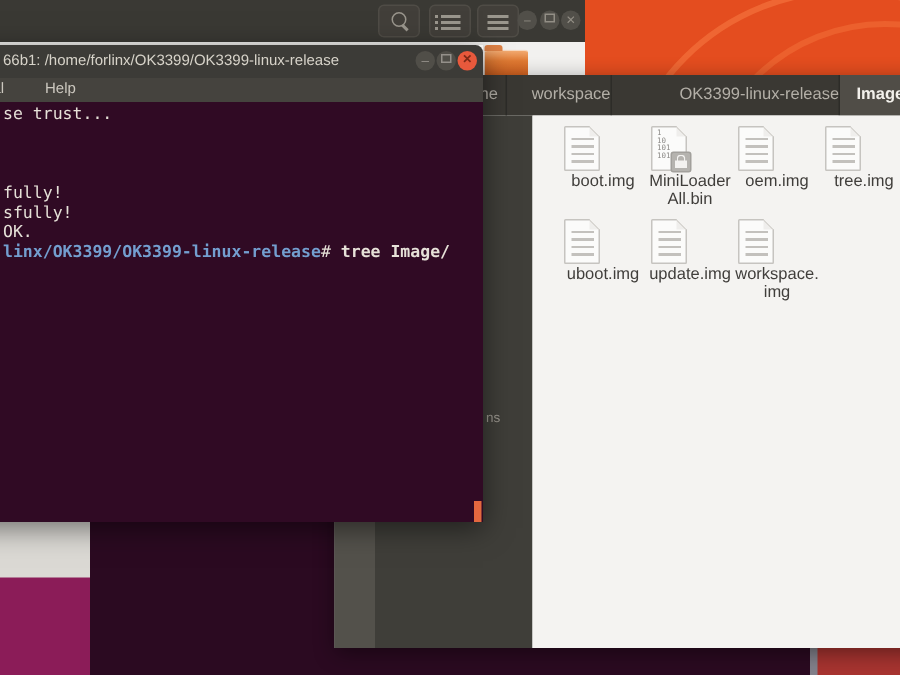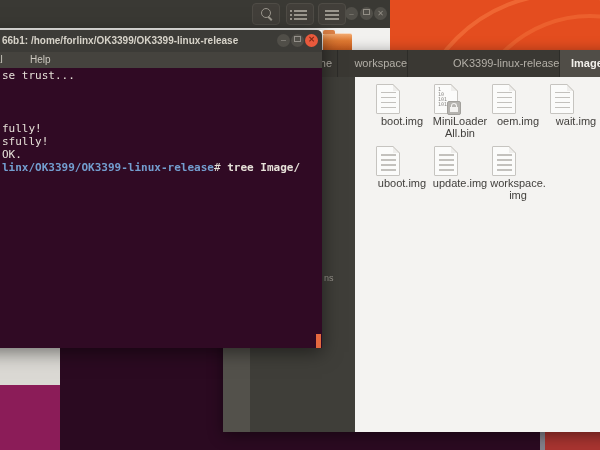--- a/index.html
+++ b/index.html
@@ -71,21 +71,21 @@
   .emblem-lock::before{content:"";position:absolute;left:3px;top:1px;width:4px;height:4px;
         border:1.5px solid #f3f2f0;border-bottom:none;border-radius:3px 3px 0 0;}
   .emblem-lock::after{content:"";position:absolute;left:2px;top:5px;width:8px;height:5px;background:#f3f2f0;}
   .file-label{font-size:11px;line-height:11.5px;color:#403e3b;text-align:center;white-space:pre-line;padding-left:28px;}
 
   
   .terminal{left:-50px;top:30px;width:372px;height:318px;box-shadow:0 4px 18px rgba(0,0,0,.5);}
   .term-titlebar{position:absolute;left:0;top:0;width:100%;height:22px;background:#3c3b37;
         border-radius:5px 5px 0 0;}
   .term-title{position:absolute;left:52px;top:0;height:22px;line-height:22px;
-        font-size:10px;font-weight:bold;color:#d7d3c9;white-space:nowrap;}
+        font-size:10px;font-weight:normal;color:#d7d3c9;white-space:nowrap;}
   .tb{position:absolute;top:4px;width:13px;height:13px;border-radius:50%;background:#504e48;
       color:#94908a;font-size:9px;line-height:12px;text-align:center;}
   .tb.min{left:327px;}
   .tb.max{left:341px;}
   .tb.max .sq{display:inline-block;width:5px;height:4px;border:1px solid #94908a;margin-bottom:1px;}
   .tb.close{left:355px;background:#e8593c;color:#7e2916;font-size:8px;font-weight:bold;}
   .term-menubar{position:absolute;left:0;top:22px;width:100%;height:16px;background:#45433e;}
   .menu-item{position:absolute;top:0;height:16px;line-height:16px;font-size:10px;color:#ccc8bf;}
   .term-body{position:absolute;left:0;top:38px;width:100%;height:280px;background:#300a24;
         font-family:"DejaVu Sans Mono",monospace;font-size:11px;color:#e6e1d8;}
@@ -164,21 +164,21 @@
           <div class="page">
               <span class="plines"></span>
             </div>
           <div class="file-label">oem.img</div>
         </div>
 
         <div class="file-cell">
           <div class="page">
               <span class="plines"></span>
             </div>
-          <div class="file-label">wait.img</div>
+          <div class="file-label">tree.img</div>
         </div>
 
         <div class="file-cell">
           <div class="page">
               <span class="plines"></span>
             </div>
           <div class="file-label">uboot.img</div>
         </div>
 
         <div class="file-cell">

